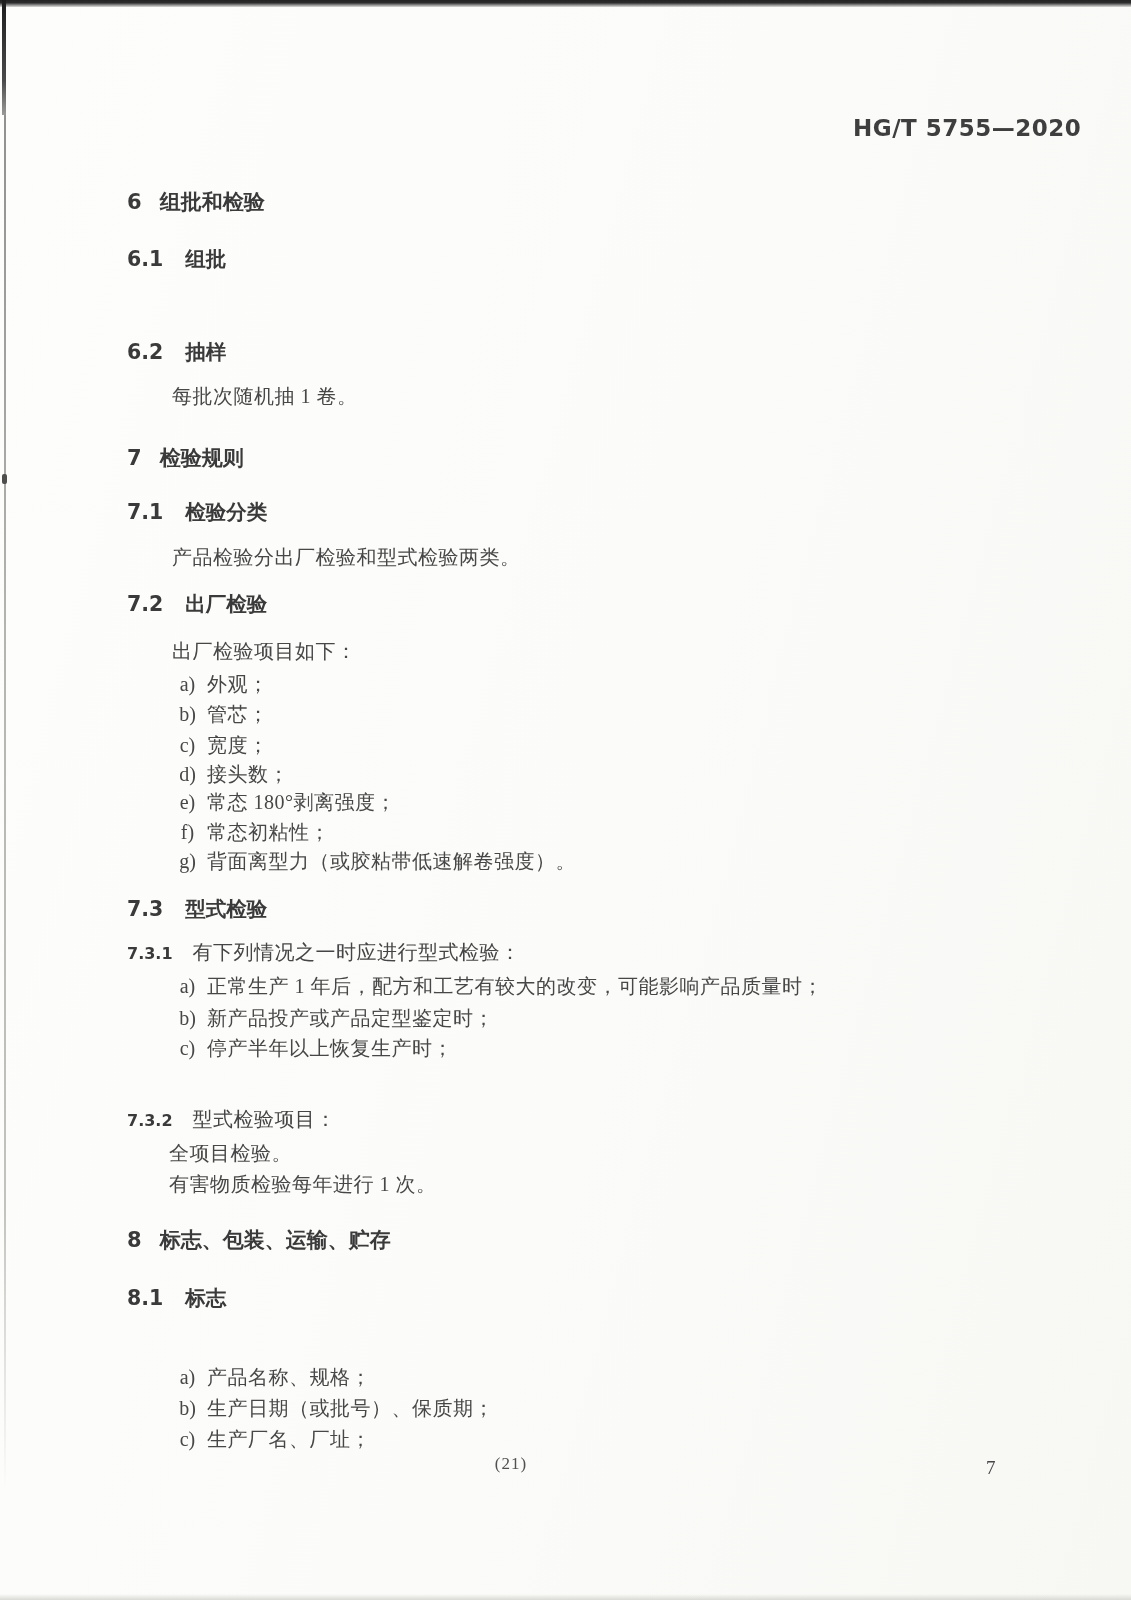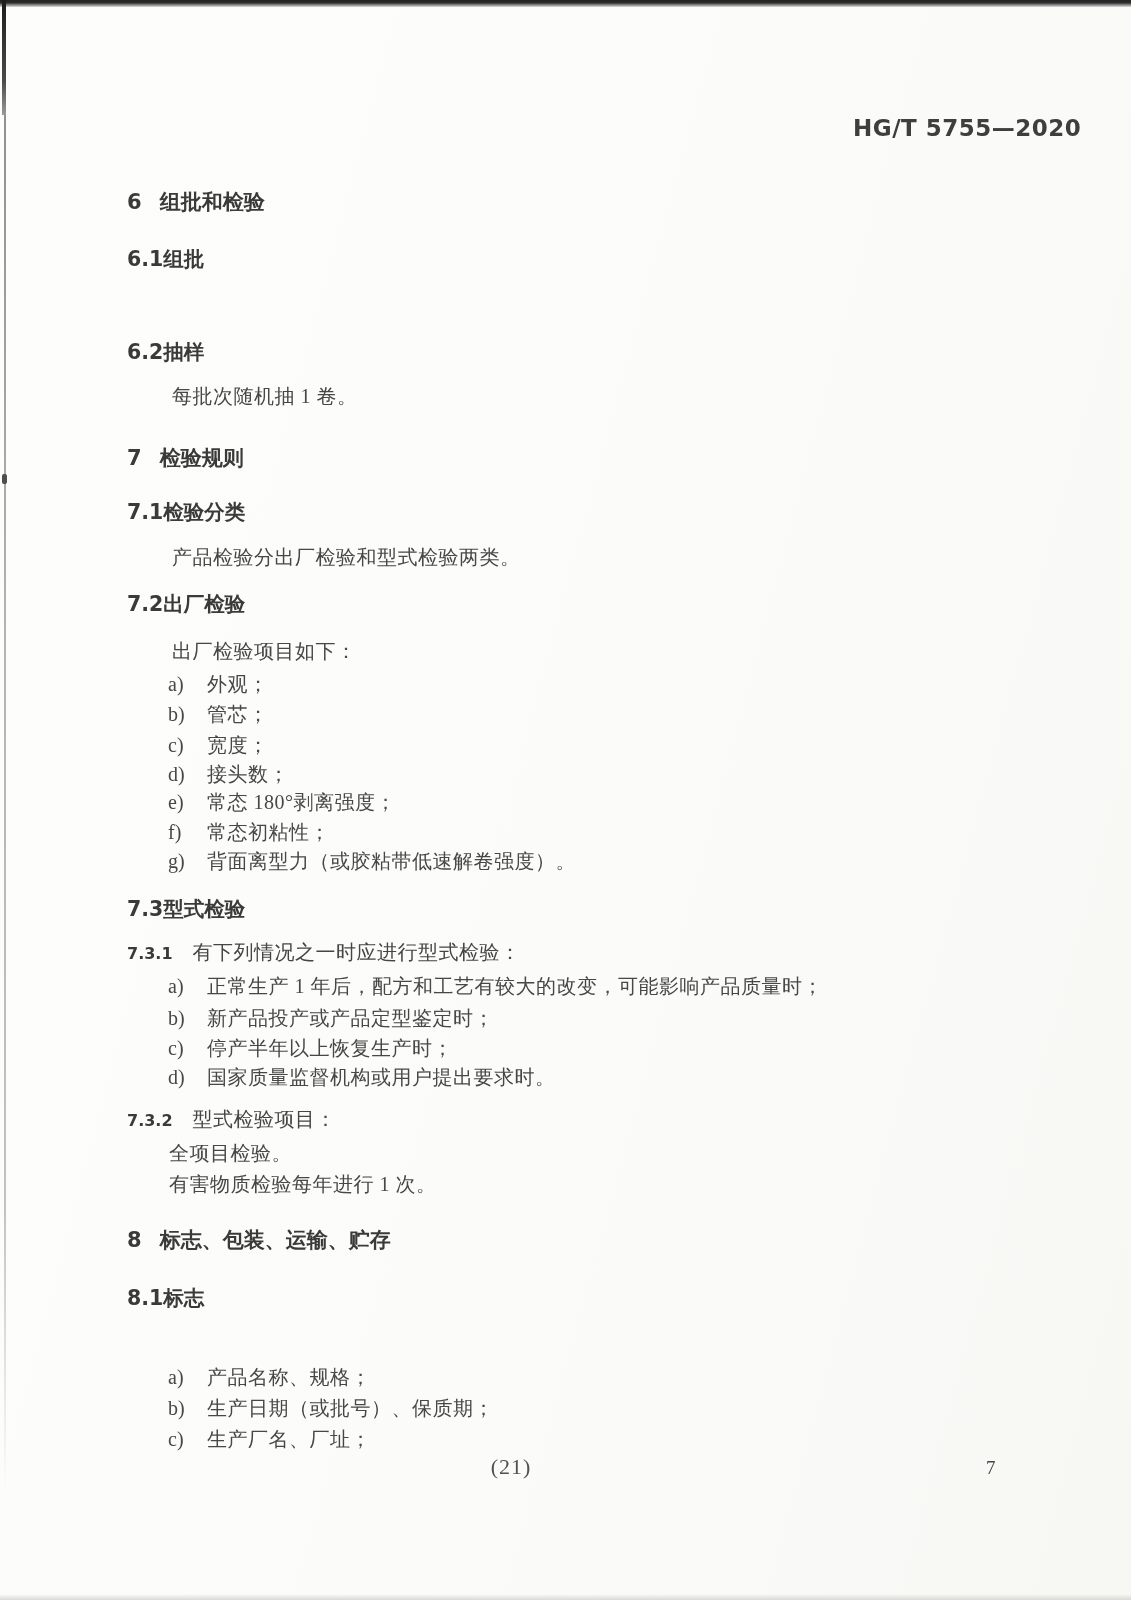--- a/index.html
+++ b/index.html
@@ -27,50 +27,50 @@
   }
   .left-mark {
     position:absolute; left:2px; top:474px; width:5px; height:10px;
     background:#4e4e4c; border-radius:2px;
   }
   .bottom-edge {
     position:absolute; left:0; bottom:0; width:1131px; height:6px;
     background:linear-gradient(to top,#d9d9d5 0%,rgba(240,240,237,0) 100%);
   }
   
-  .row { position:absolute; white-space:nowrap; line-height:24px; }
+  .row { position:absolute; white-space:nowrap; line-height:24px;text-align:center; }
   .doc-code {
     left:853px; top:116px;
     font-family:"DejaVu Sans","Liberation Sans",sans-serif;
     font-weight:bold; font-size:23px; letter-spacing:0.5px; color:#3e3e3e;
   }
   .h1, .h2 {
     left:127px;
     font-family:"DejaVu Sans","Liberation Sans",sans-serif;
     font-weight:bold; color:#3a3a3a;
   }
   .h1 { font-size:21px; }
   .h2 { font-size:20.5px; }
   .h1 .num { display:inline-block; margin-right:18px; }
-  .h2 .num { display:inline-block; }
+  .h2 .num { display:inline-block; margin-right:22px; }
   .h3 { left:127px; font-size:20px; color:#454545; }
   .h3 .num {
     display:inline-block; margin-right:20px;
     font-family:"DejaVu Sans","Liberation Sans",sans-serif;
     font-weight:bold; font-size:16px; color:#3a3a3a;
   }
   .h3 .text { letter-spacing:0.5px; }
   .p  { left:172px; font-size:20px; letter-spacing:0.5px; color:#474747; }
   .p2 { left:169px; font-size:20px; letter-spacing:0.5px; color:#474747;font-family:Liberation Serif, serif; }
   .li { left:168px; font-size:20px; color:#474747; }
   .li .marker { display:inline-block; width:39px; letter-spacing:0; }
   .li .text { letter-spacing:0.5px; }
   .footer-note {
     position:absolute; left:0; top:1454px; width:1022px; text-align:center;
-    font-size:22px; color:#515151; letter-spacing:1px;
+    font-size:17px; color:#515151; letter-spacing:1px;
   }
   .footer-page {
     position:absolute; left:986px; top:1457px;
     font-size:19px; color:#474747;
   }
 </style>
 </head>
 <body>
 
 <div class="page">
@@ -146,23 +146,20 @@
 
   <div class="row li" style="top:974px">
     <span class="marker">a)</span><span class="text">正常生产 1 年后，配方和工艺有较大的改变，可能影响产品质量时；</span>
   </div>
   <div class="row li" style="top:1006px">
     <span class="marker">b)</span><span class="text">新产品投产或产品定型鉴定时；</span>
   </div>
   <div class="row li" style="top:1036px">
     <span class="marker">c)</span><span class="text">停产半年以上恢复生产时；</span>
   </div>
-  <div class="row li" style="top:1065px">
-    <span class="marker">d)</span><span class="text">国家质量监督机构或用户提出要求时。</span>
-  </div>
 
   <div class="row h3" style="top:1107px">
     <span class="num">7.3.2</span><span class="text">型式检验项目：</span>
   </div>
 
   <div class="row p2" style="top:1141px">全项目检验。</div>
   <div class="row p2" style="top:1172px">有害物质检验每年进行 1 次。</div>
 
   <div class="row h1" style="top:1228px">
     <span class="num">8</span><span class="label">标志、包装、运输、贮存</span>

